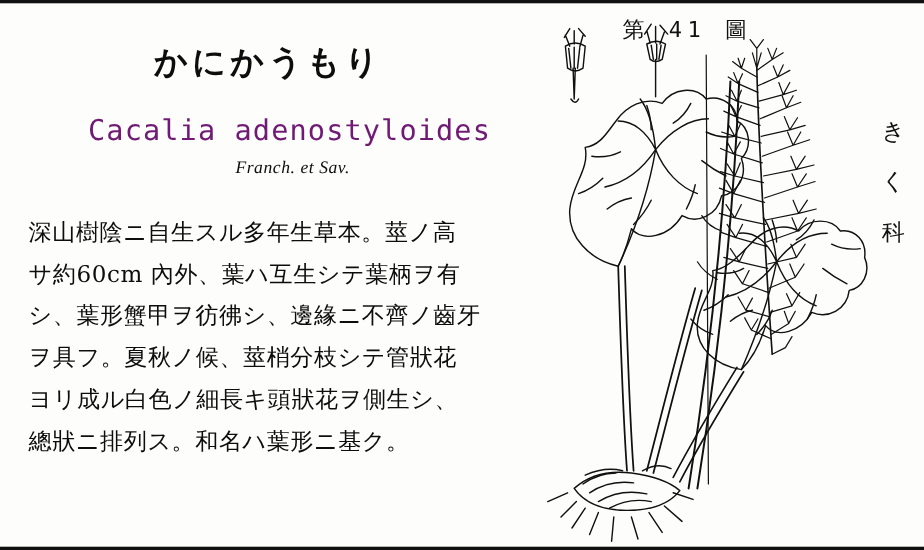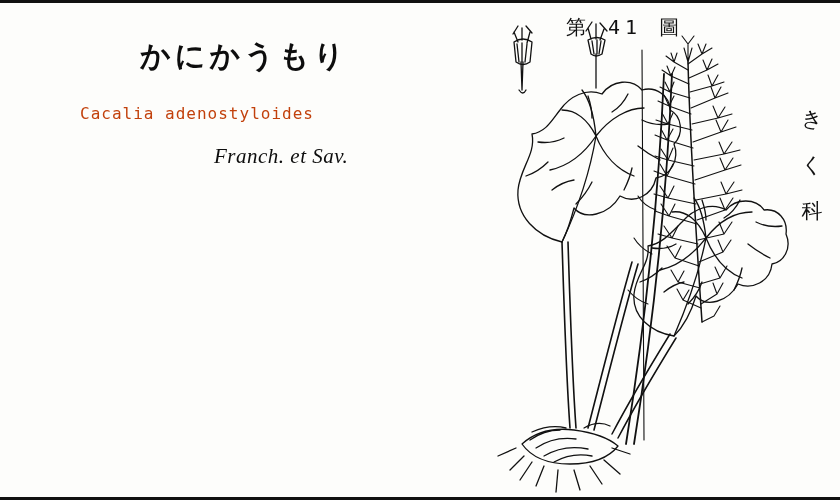--- a/index.html
+++ b/index.html
@@ -49,31 +49,31 @@
     font-size: 30px;
     font-weight: bold;
     letter-spacing: 4px;
     color: #0d0d0d;
   }
   .sci-name {
     position: absolute;
     left: 80px;
     top: 104px;
     font-family: "DejaVu Sans Mono", monospace;
-    font-size: 16px;
+    font-size: 26px;
     letter-spacing: 1px;
-    color: #c2410c;
+    color: #701a75;
   }
   .author {
     position: absolute;
     left: 214px;
     top: 144px;
     font-family: "Liberation Serif", serif;
     font-style: italic;
-    font-size: 21px;
+    font-size: 16px;
     letter-spacing: 0.5px;
     color: #0d0d0d;
   }
   .body-text {
     position: absolute;
     left: 26px;
     top: 192px;
     width: 456px;
   }
   .body-line {
@@ -123,20 +123,28 @@
 <div id="page">
 
   <div class="text-col">
 
     <div class="jp-title">かにかうもり</div>
 
     <div class="sci-name">Cacalia adenostyloides</div>
 
     <div class="author">Franch. et Sav.</div>
 
+    <div class="body-text">
+      <div class="body-line">深山樹陰ニ自生スル多年生草本。莖ノ高</div>
+      <div class="body-line">サ約60cm 內外、葉ハ互生シテ葉柄ヲ有</div>
+      <div class="body-line">シ、葉形蟹甲ヲ彷彿シ、邊緣ニ不齊ノ齒牙</div>
+      <div class="body-line">ヲ具フ。夏秋ノ候、莖梢分枝シテ管狀花</div>
+      <div class="body-line">ヨリ成ル白色ノ細長キ頭狀花ヲ側生シ、</div>
+      <div class="body-line">總狀ニ排列ス。和名ハ葉形ニ基ク。</div>
+    </div>
   </div>
 
   <div class="fig-label">第 41 圖</div>
 
   <div class="family-col">
     <span>き</span>
     <span>く</span>
     <span>科</span>
   </div>
 

